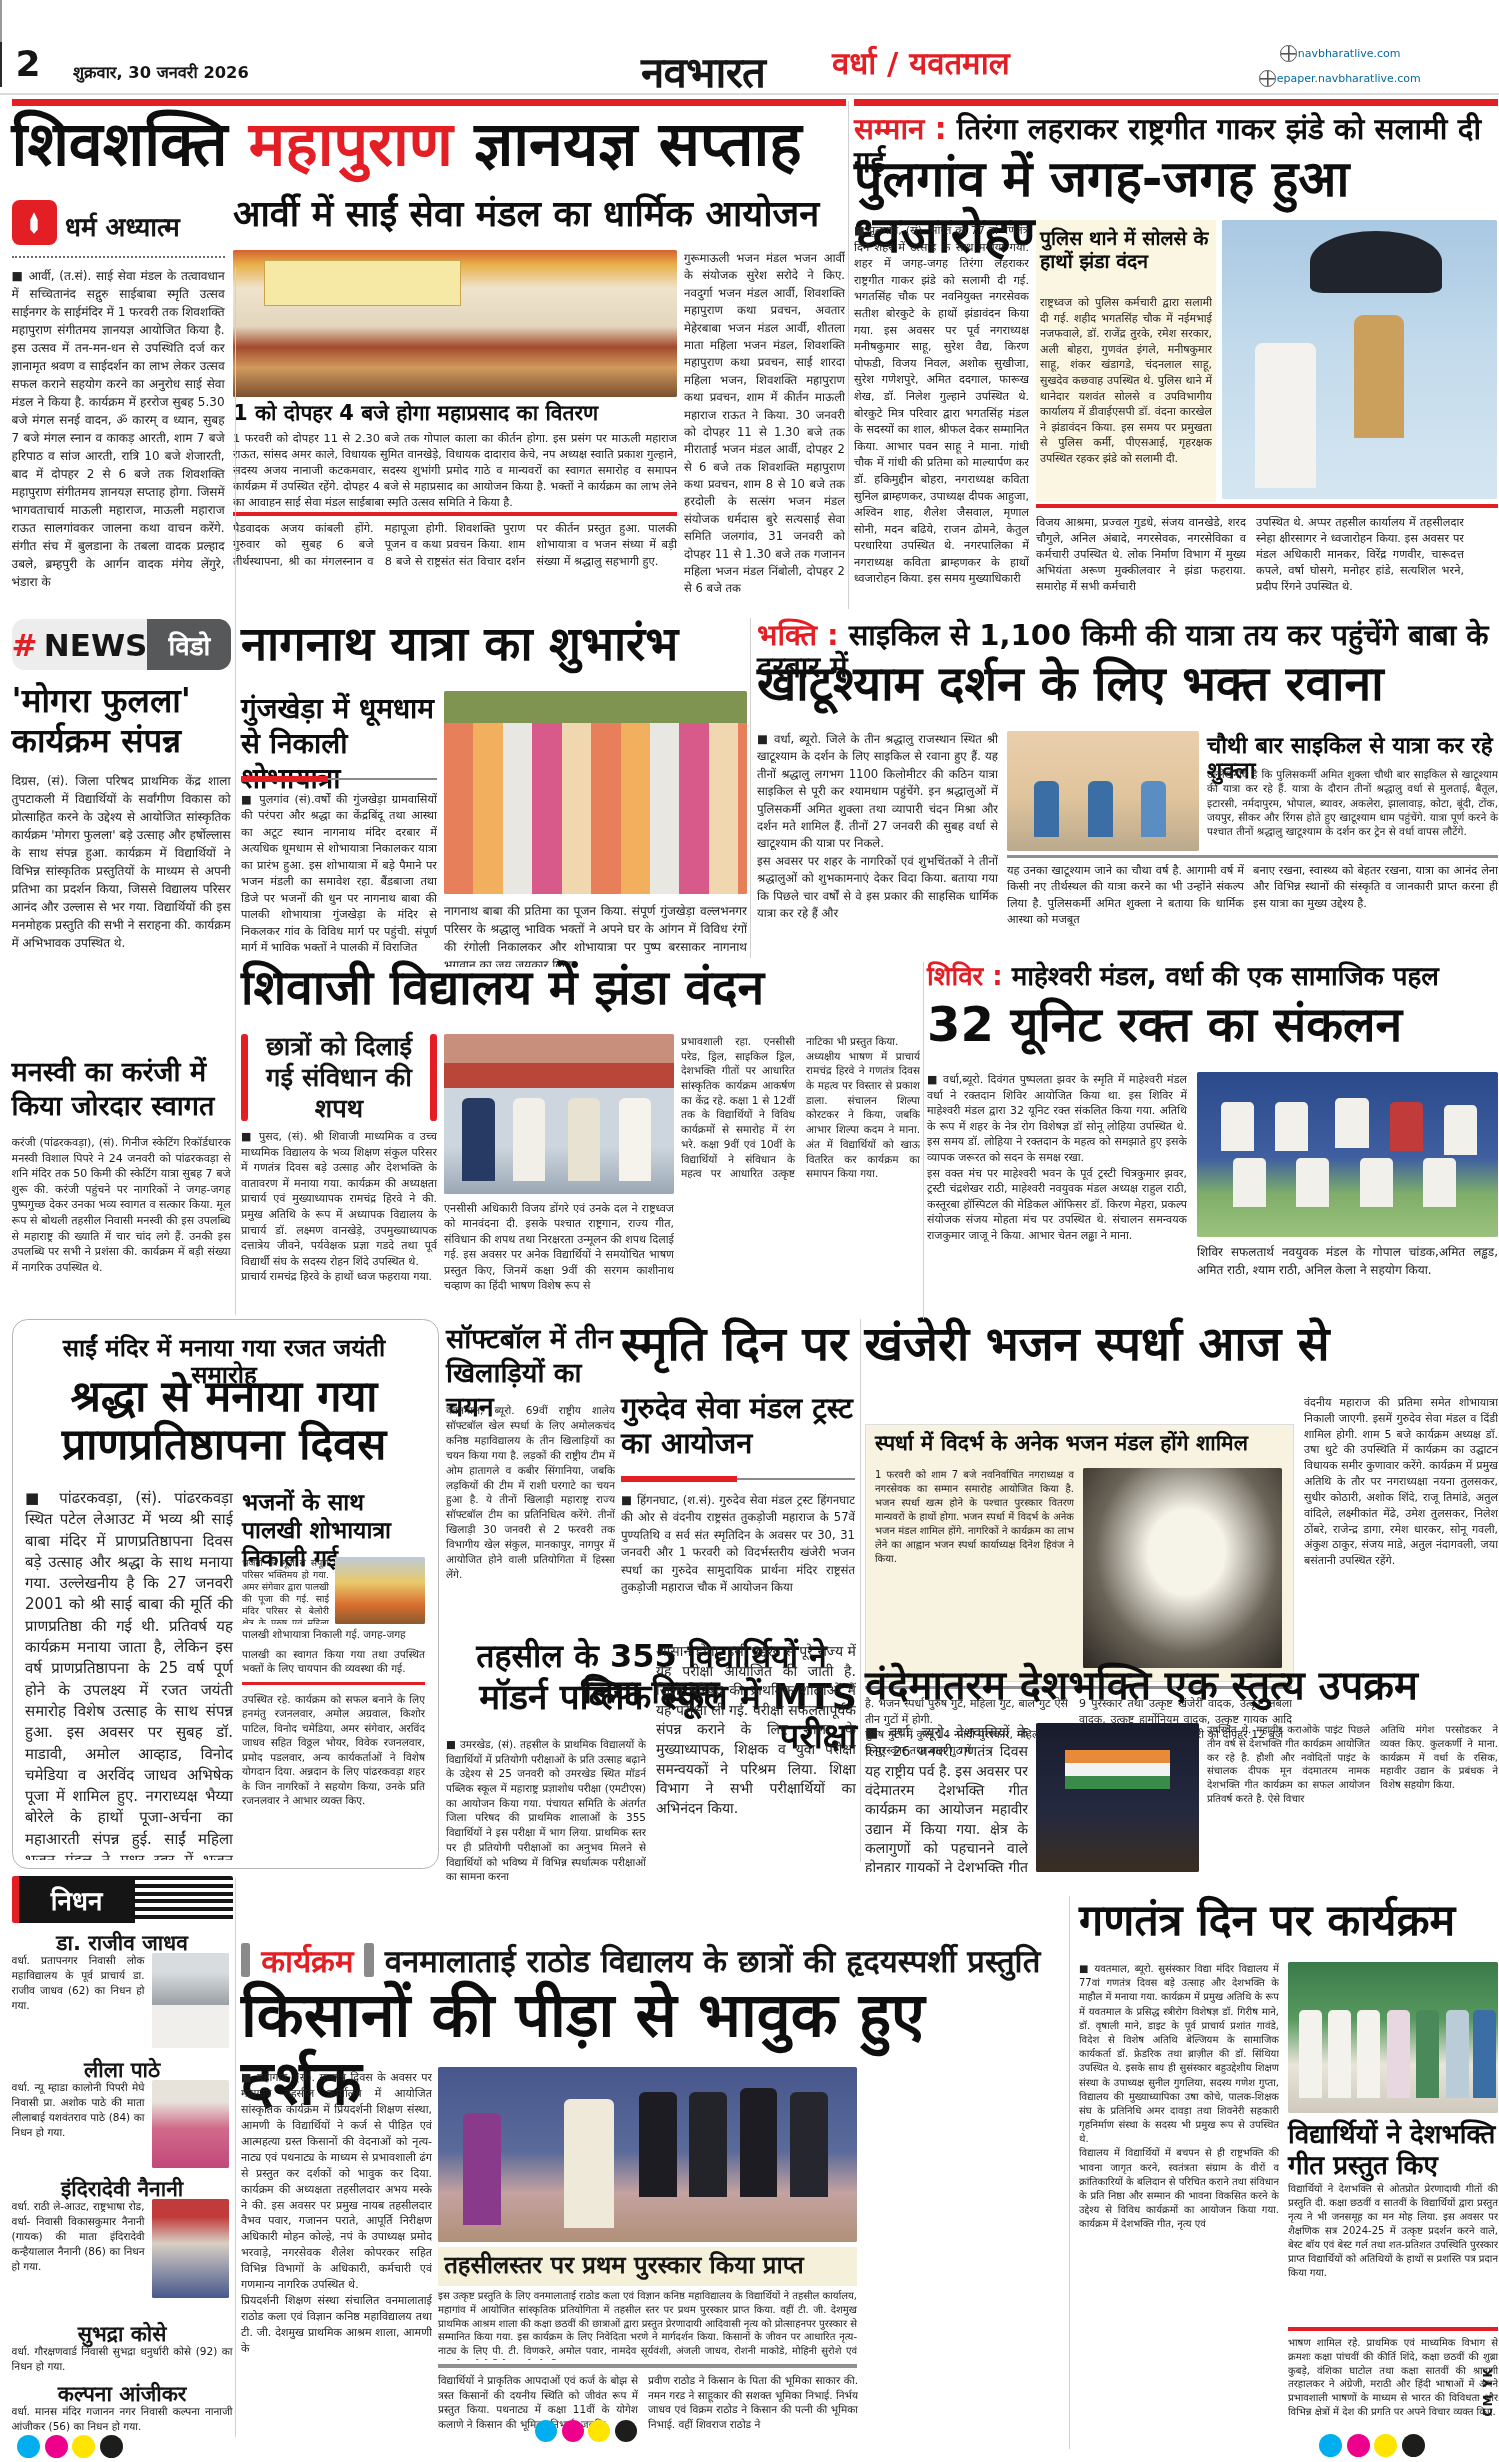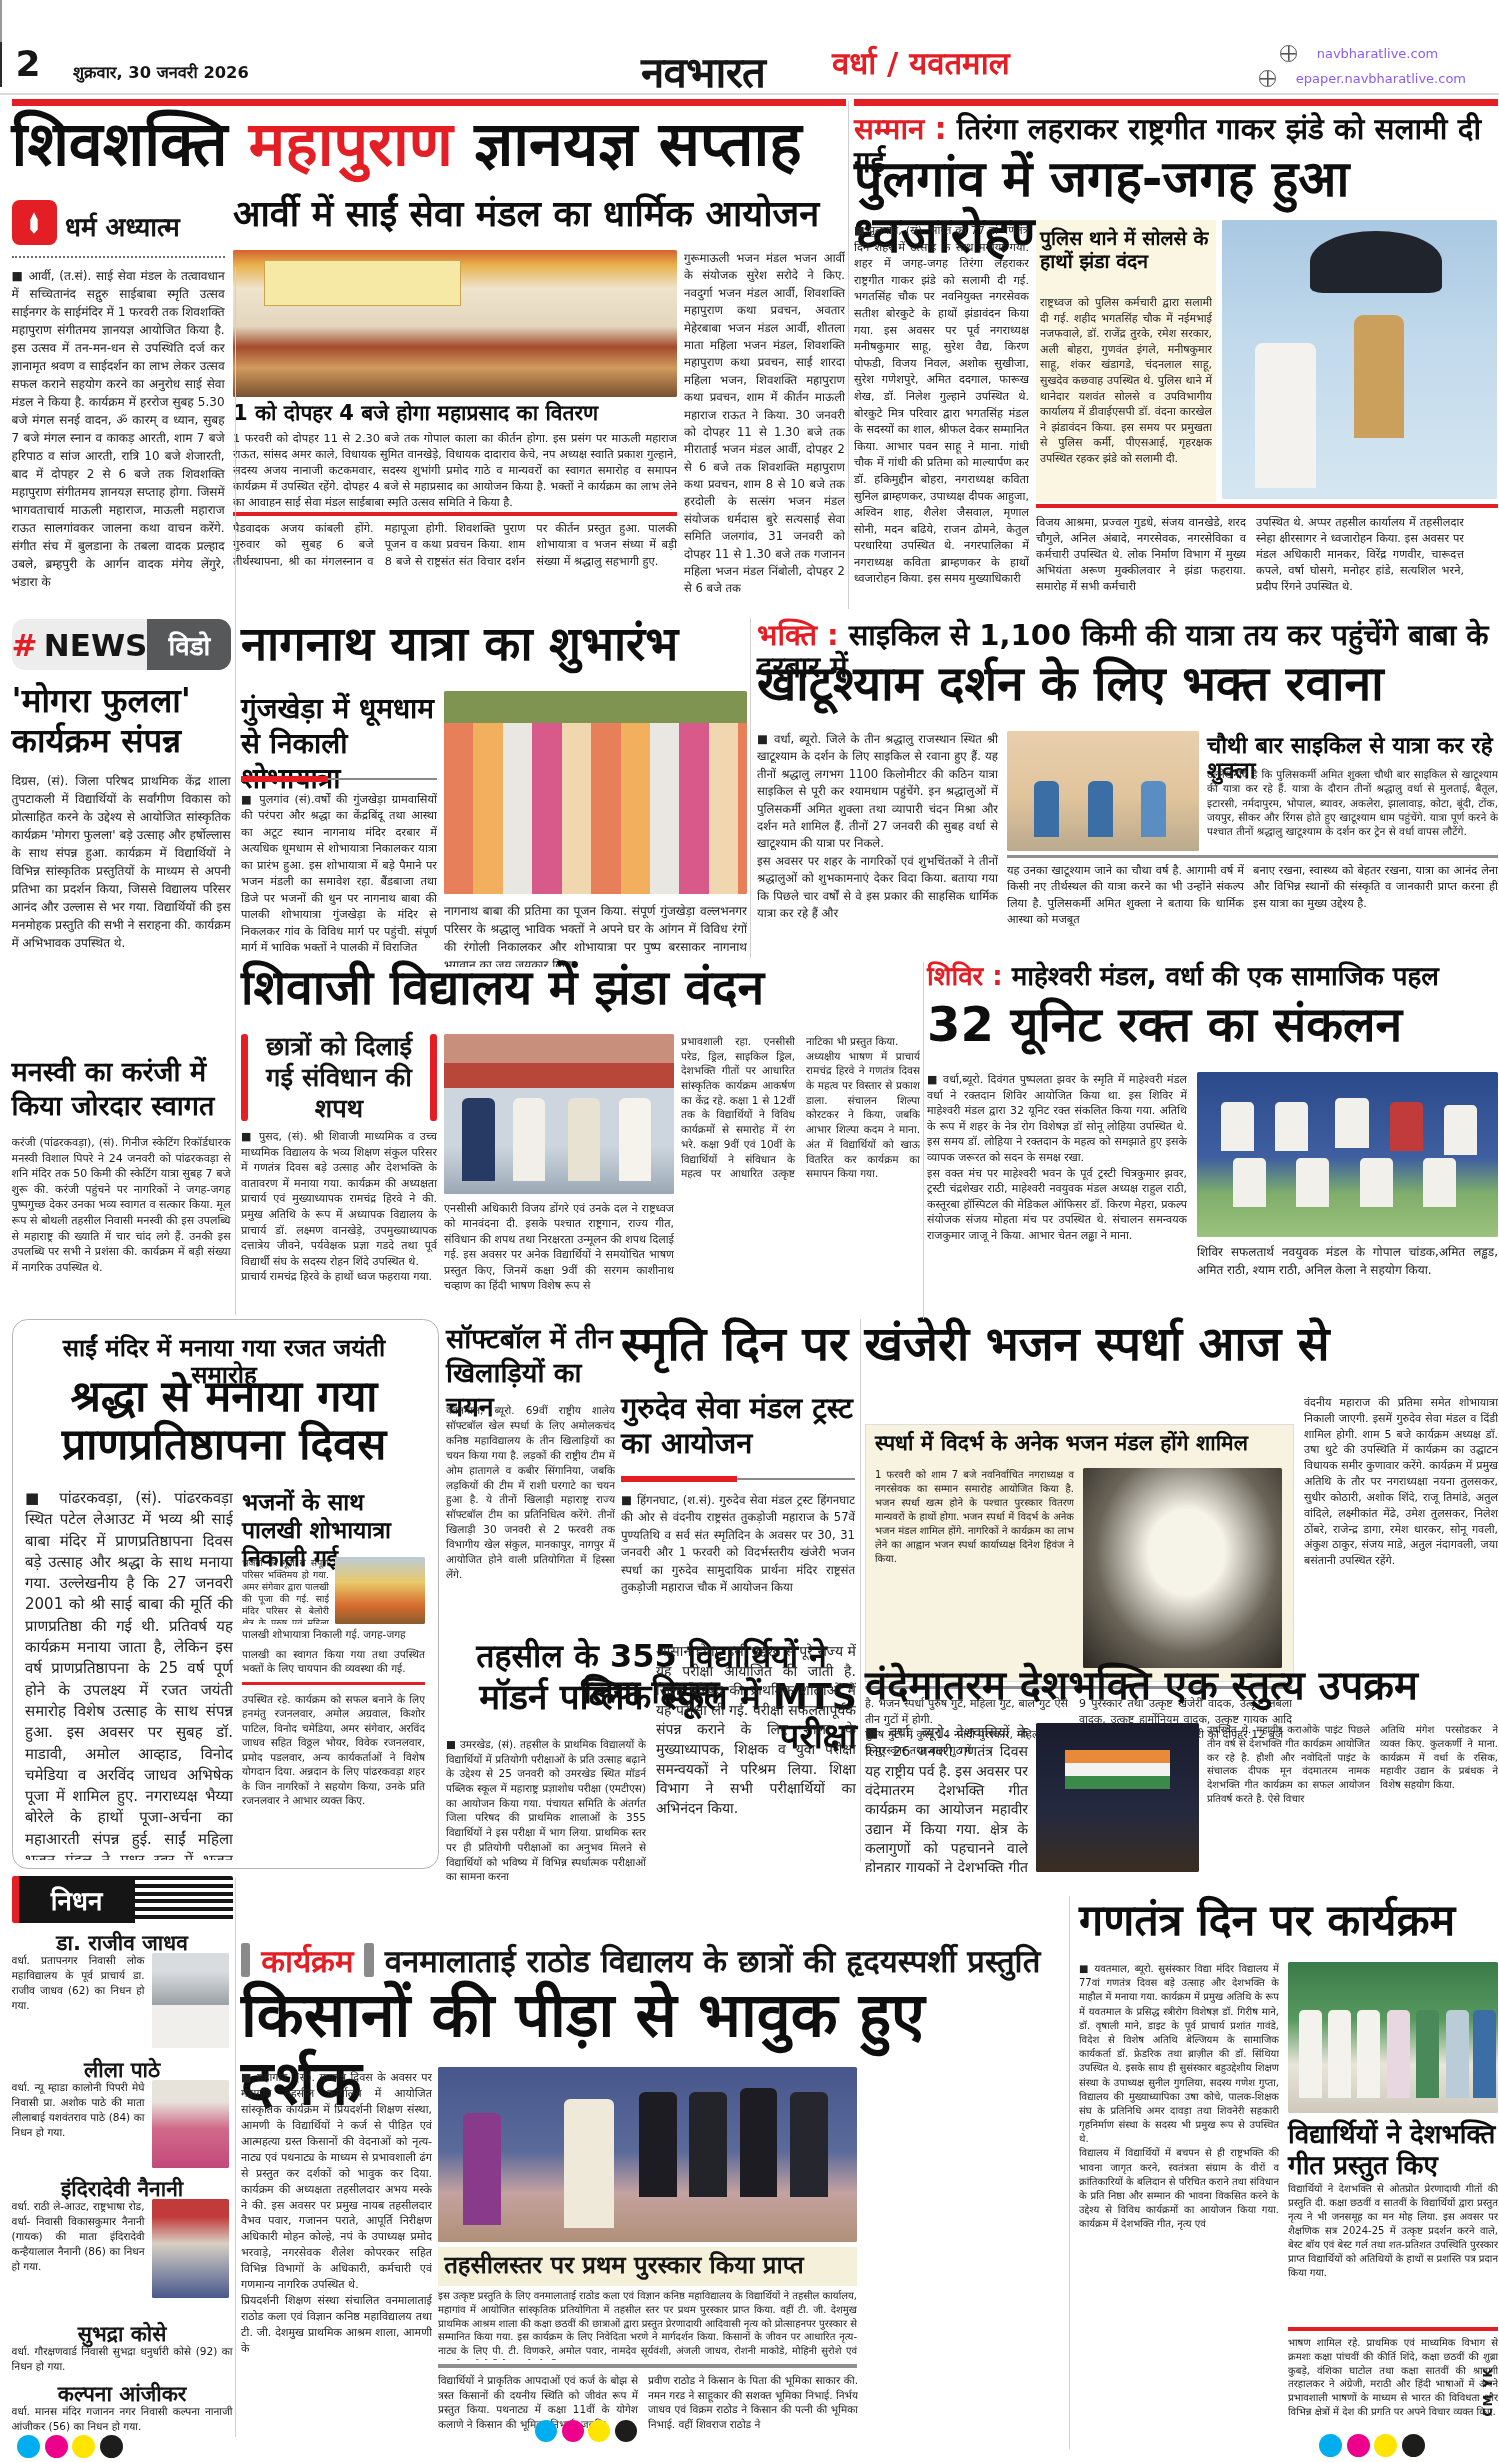--- a/index.html
+++ b/index.html
@@ -16,21 +16,21 @@
   .photo{position:absolute;overflow:hidden;border-radius:1.6px}
   .dotline{position:absolute;border-top:2.3px dotted #6a6a6a}
   .dot{display:inline-block;width:23px;height:23px;border-radius:50%;margin-right:4.7px}
   
   .h-num{left:15.5px;top:43px;font-size:36px;font-weight:700}
   .h-sep1{left:59px;top:47px;width:1.6px;height:42px;background:#999}
   .h-date{left:73px;top:61px;font-size:16.3px;font-weight:700}
   .h-mast{left:641px;top:42px;font-size:42px;font-weight:900;letter-spacing:-0.8px}
   .h-sep2{left:819px;top:45px;width:2.3px;height:45px;background:#2a2a2a}
   .h-ed{left:832px;top:41px;font-size:31px;font-weight:700}
-  .h-link{position:absolute;font-size:13px;color:#8b5cf6;display:flex;align-items:center;gap:20px}
+  .h-link{position:absolute;font-size:11px;color:#0369a1;display:flex;align-items:center;gap:1px}
   .h-l1{left:1280px;top:45px}.h-l2{left:1259px;top:70px}
   .globe{display:inline-block;width:14.7px;height:14.7px;border:1.6px solid #555;border-radius:50%;
     background:linear-gradient(#555 0 0) center/100% 1.6px no-repeat,linear-gradient(#555 0 0) center/1.6px 100% no-repeat}
   .h-rule{left:0;top:93px;width:1499px;height:2.3px;background:#dcdcdc;position:absolute}
   
   .shiv-bar{left:11.6px;top:99px;width:834px;height:7px}
   .shiv-head{left:11.6px;top:110px;width:834px;font-size:61px}
   .shiv-ic{left:11.6px;top:200px;width:45px;height:45px;background:#e31e25;border-radius:7.8px;
            display:flex;align-items:center;justify-content:center}
   .shiv-kick{left:65px;top:208px;font-size:26px;font-weight:800}

